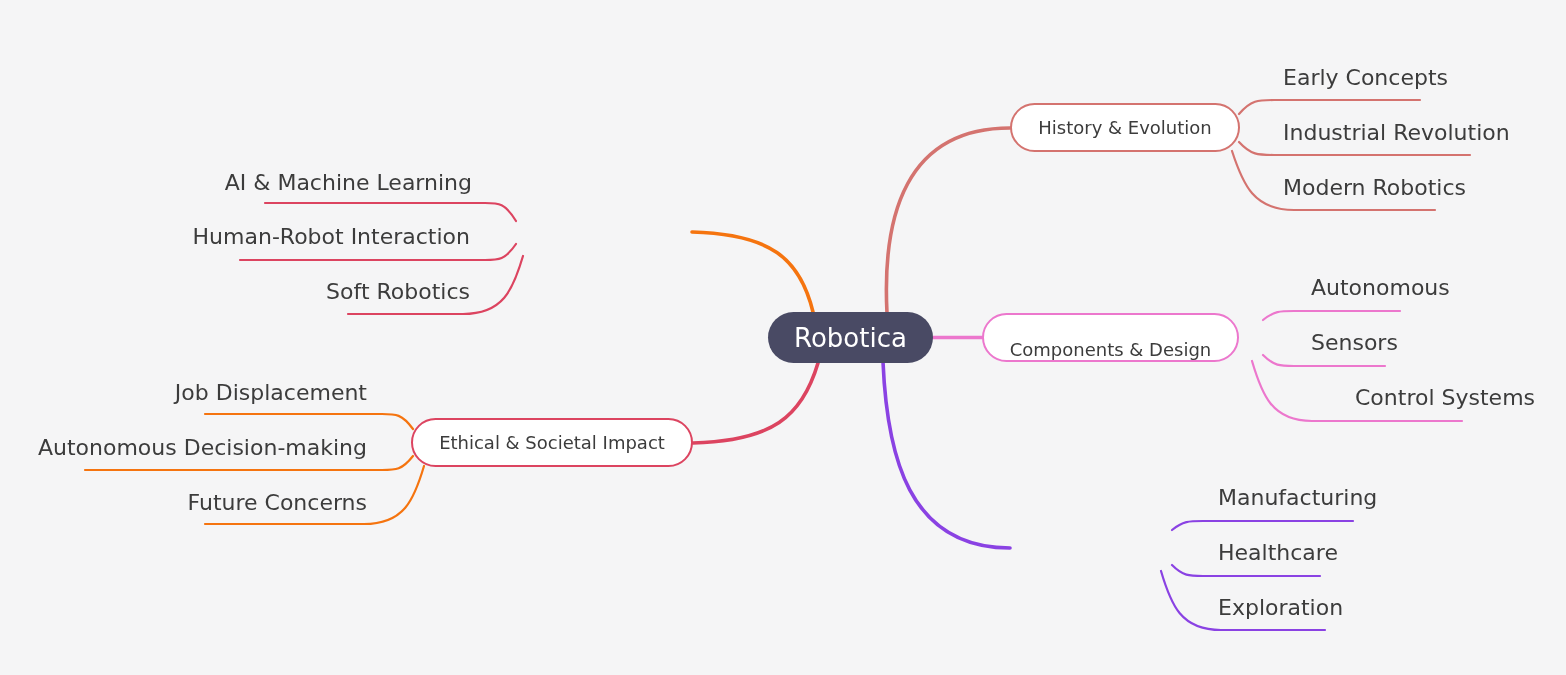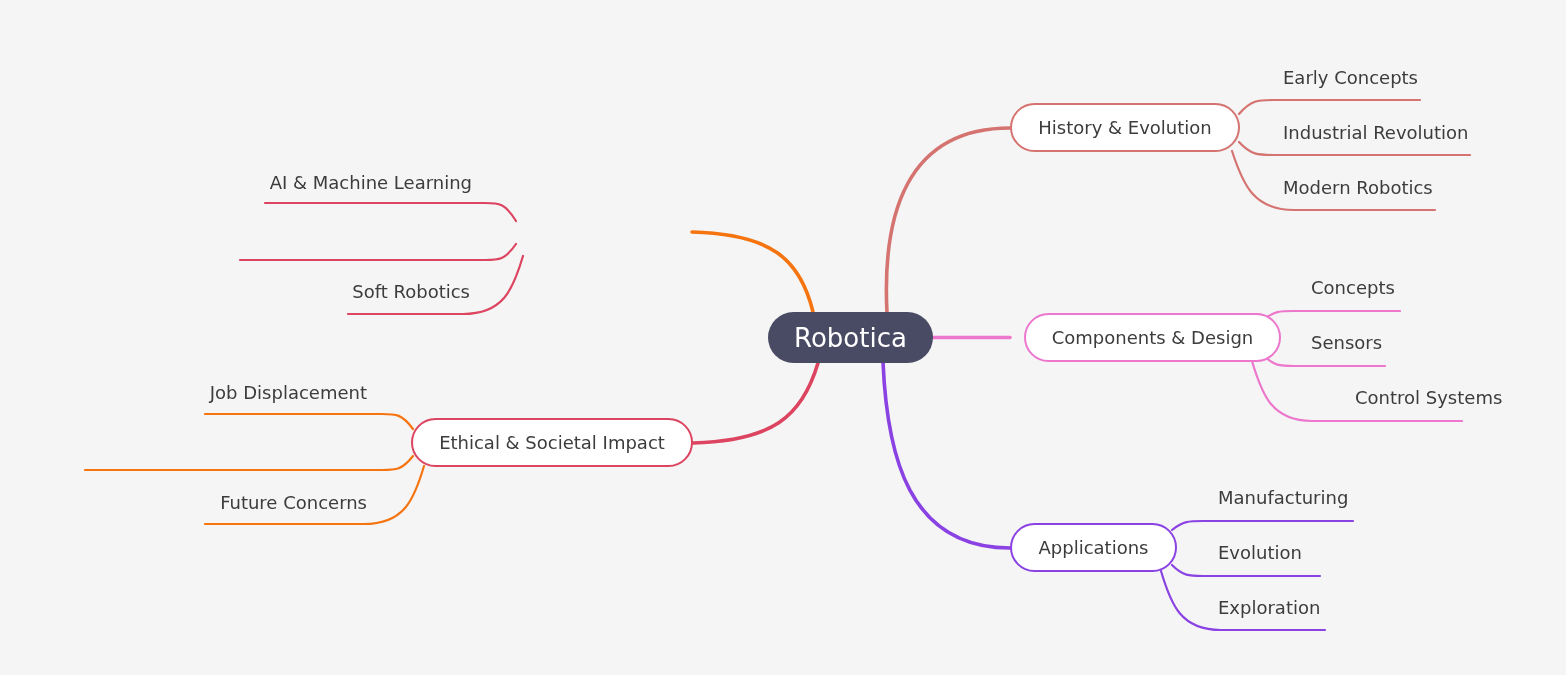--- a/index.html
+++ b/index.html
@@ -37,21 +37,21 @@
   .bc-crimson{border-color:var(--crimson);}
   .root{
     background:var(--root_fill,#494a64);
     color:var(--root_text,#fff);
     font-size:26px;
     border:none;
     border-radius:26px;
   }
   .leaf{
     position:absolute;
-    font-size:18px;
+    font-size:22px;
     line-height:22px;
     white-space:nowrap;
   }
   .leaf.r-align{text-align:right;}
 </style>
 </head>
 <body>
 
 <div class="canvas">
 
@@ -84,41 +84,40 @@
     <path class="link st-orange" d="M 424,466 C 414,500 404,524 364,524 L 205,524"></path>
   </svg>
 
   <div class="node root" style="left:768px;top:312px;width:165px;height:51px;">
     <span>Robotica</span>
   </div>
 
   <div class="node bc-salmon" style="left:1010px;top:103px;width:230px;height:49px;">
     <span>History &amp; Evolution</span>
   </div>
-  <div class="node bc-pink" style="left:1024px;top:313px;width:257px;height:49px;">
+  <div class="node bc-pink" style="left:982px;top:313px;width:257px;height:49px;align-items:flex-end;">
     <span>Components &amp; Design</span>
-  </div>
-  <div class="node bc-purple" style="left:1010px;top:523px;width:167px;height:49px;">
-    <span>Applications</span>
   </div>
   <div class="node bc-crimson" style="left:411px;top:418px;width:282px;height:49px;">
     <span>Ethical &amp; Societal Impact</span>
   </div>
 
   <div class="leaf" style="left:1283px;top:67px;">Early Concepts</div>
   <div class="leaf" style="left:1283px;top:122px;">Industrial Revolution</div>
   <div class="leaf" style="left:1283px;top:177px;">Modern Robotics</div>
 
-  <div class="leaf" style="left:1311px;top:277px;">Concepts</div>
+  <div class="leaf" style="left:1311px;top:277px;">Autonomous</div>
   <div class="leaf" style="left:1311px;top:332px;">Sensors</div>
   <div class="leaf" style="left:1311px;top:387px;margin-left:44px;">Control Systems</div>
 
   <div class="leaf" style="left:1218px;top:487px;">Manufacturing</div>
-  <div class="leaf" style="left:1218px;top:542px;">Evolution</div>
+  <div class="leaf" style="left:1218px;top:542px;">Healthcare</div>
   <div class="leaf" style="left:1218px;top:597px;">Exploration</div>
 
   <div class="leaf r-align" style="right:1094px;top:172px;">AI &amp; Machine Learning</div>
+  <div class="leaf r-align" style="right:1096px;top:226px;">Human-Robot Interaction</div>
   <div class="leaf r-align" style="right:1096px;top:281px;">Soft Robotics</div>
 
   <div class="leaf r-align" style="right:1199px;top:382px;">Job Displacement</div>
+  <div class="leaf r-align" style="right:1199px;top:437px;">Autonomous Decision-making</div>
   <div class="leaf r-align" style="right:1199px;top:492px;">Future Concerns</div>
 
 </div>
 
 </body></html>

